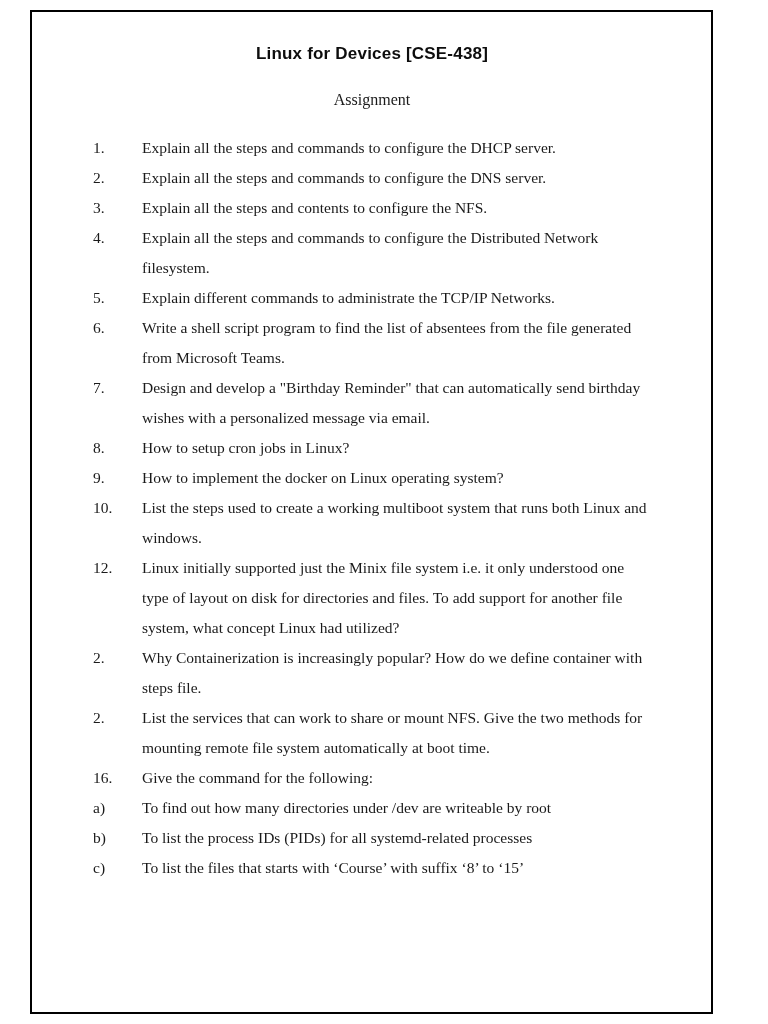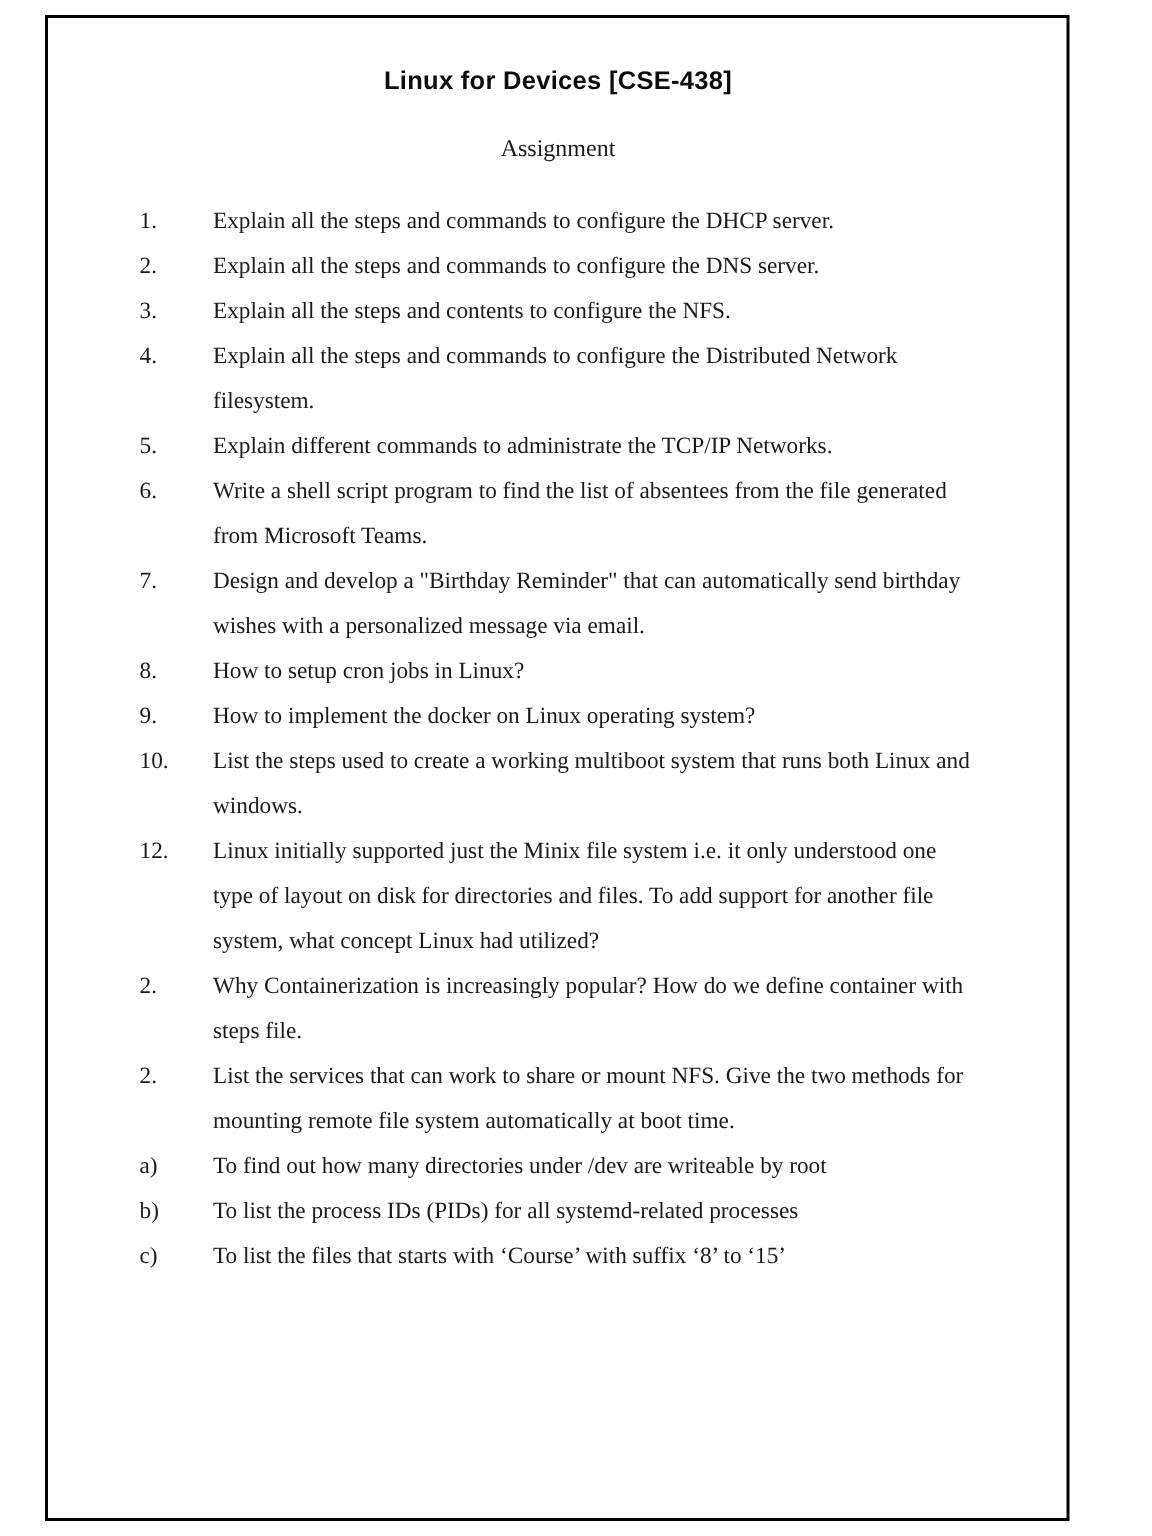--- a/index.html
+++ b/index.html
@@ -137,20 +137,24 @@
       <div class="qitem">
         <span class="qmarker">2.</span>
         <span class="qtext">Why Containerization is increasingly popular? How do we define container with steps file.</span>
       </div>
 
       <div class="qitem">
         <span class="qmarker">2.</span>
         <span class="qtext"> List the services that can work to share or mount NFS. Give the two methods for mounting remote file system automatically at boot time.</span>
       </div>
 
+      <div class="qitem">
+        <span class="qmarker">16.</span>
+        <span class="qtext">Give the command for the following:</span>
+      </div>
 
       <div class="qitem">
         <span class="qmarker">a)</span>
         <span class="qtext">To find out how many directories under /dev are writeable by root</span>
       </div>
 
       <div class="qitem">
         <span class="qmarker">b)</span>
         <span class="qtext">To list the process IDs (PIDs) for all systemd-related processes</span>
       </div>

